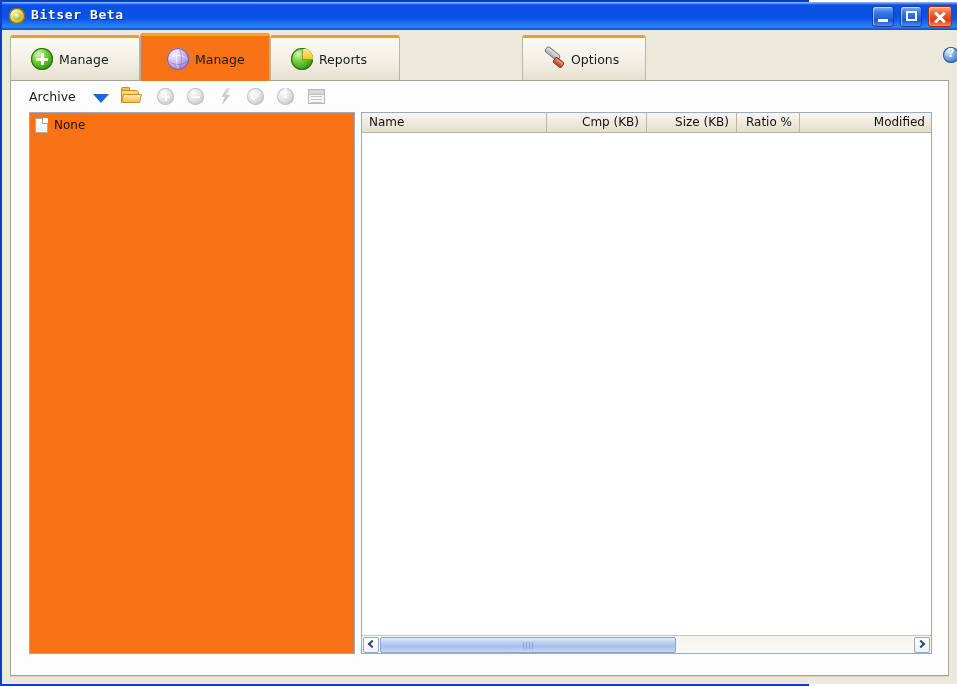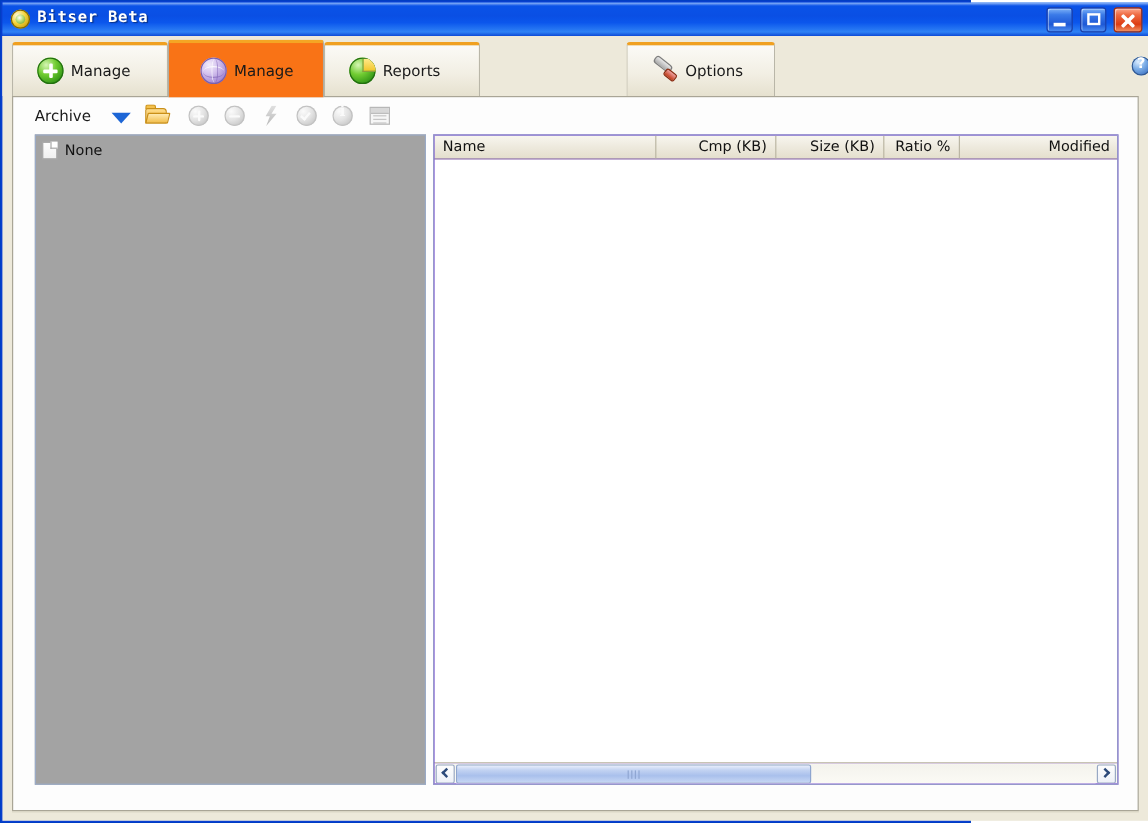--- a/index.html
+++ b/index.html
@@ -435,21 +435,21 @@
     left: 2px; top: 6px; right: 2px; height: 1px;
     background: #c6c6c6;
     box-shadow: 0 3px 0 #c6c6c6, 0 6px 0 #c6c6c6;
   }
 
   
   .treepanel {
     position: absolute;
     left: 18px; top: 31px;
     width: 326px; height: 542px;
-    background: #a3a3a3;
+    background: #f97316;
     border: 1px solid #9aaac6;
     box-sizing: border-box;
     overflow: hidden;
   }
   .tree-item {
     position: absolute;
     left: 5px; top: 4px;
     height: 17px;
     cursor: default;
   }
@@ -476,21 +476,21 @@
     font-size: 12px;
     color: #111;
     white-space: nowrap;
   }
 
   
   .listpanel {
     position: absolute;
     left: 350px; top: 31px;
     width: 571px; height: 542px;
-    background: #6d28d9;
+    background: #15803d;
     border: 1px solid #9aaac6;
     box-sizing: border-box;
     overflow: hidden;
   }
   .list-header {
     position: absolute;
     left: 0; top: 0;
     width: 100%; height: 20px;
     background: linear-gradient(to bottom, #f8f6ef 0%, #eeeade 48%, #e4dfcd 100%);
     border-bottom: 1px solid #b8b3a2;

